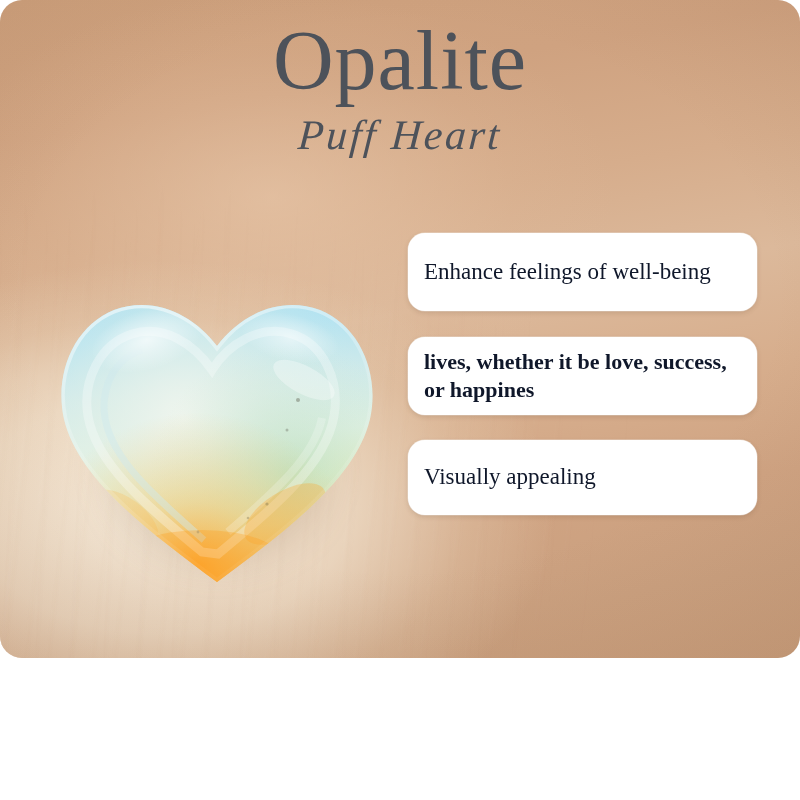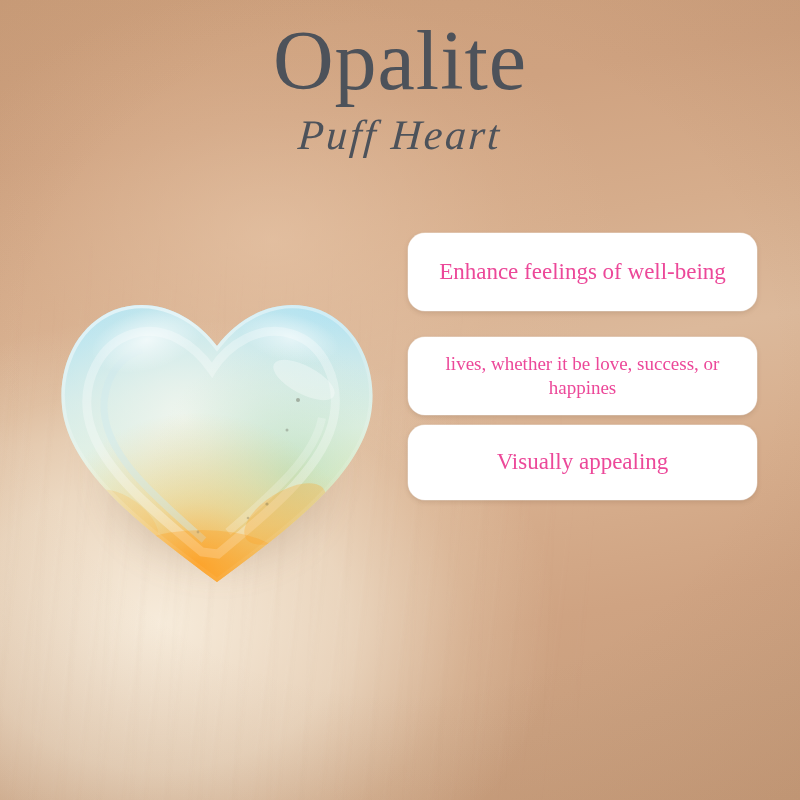--- a/index.html
+++ b/index.html
@@ -3,23 +3,24 @@
 <meta charset="utf-8">
 <style>
   html, body {
     margin: 0;
     padding: 0;
     background: #ffffff;
   }
   #canvas {
     position: relative;
     width: 800px;
-    height: 800px;
+    height: 658px;
     overflow: hidden;
     font-family: "Liberation Serif", serif;
+    border-radius: 22px;
     -webkit-font-smoothing: antialiased;
   }
 
   
   .bg-base {
     position: absolute;
     inset: 0;
     background:
       radial-gradient(ellipse 62% 48% at 20% 78%, rgba(248,238,222,0.96) 0%, rgba(243,230,210,0.72) 38%, rgba(236,215,188,0.30) 62%, rgba(236,215,188,0) 80%),
       radial-gradient(ellipse 55% 40% at 34% 30%, rgba(236,205,176,0.55) 0%, rgba(226,188,155,0.18) 55%, rgba(226,188,155,0) 78%),
@@ -114,28 +115,27 @@
   }
   .feature-box {
     width: 349px;
     box-sizing: border-box;
     background: #ffffff;
     border-radius: 17px;
     box-shadow: 0 2px 5px rgba(90,60,38,0.17), 0 0 0 0.5px rgba(255,255,255,0.55);
     display: flex;
     align-items: center;
     justify-content: center;
-    text-align: center;
-    color: #ec4899;
+    color: #0f172a;
     font-family: "Liberation Serif", serif;
     padding: 6px 16px;
   }
   .feature-box .txt { display: block; width: 100%; }
   .box-1 { height: 78px; margin-bottom: 26px; font-size: 23px; line-height: 1.26; }
-  .box-2 { height: 78px; margin-bottom: 10px; font-size: 19px; line-height: 1.26; }
+  .box-2 { height: 78px; margin-bottom: 25px; font-size: 22px; line-height: 1.26; font-weight: bold; }
   .box-3 { height: 66px; margin-bottom: 27px; font-size: 18px;  line-height: 1.26; }
   .box-4 { height: 75px; font-size: 23px; line-height: 1.26; }
 </style>
 </head>
 <body>
 
 <div id="canvas">
 
   <div class="bg-base"></div>
   <div class="bg-grain"></div>

